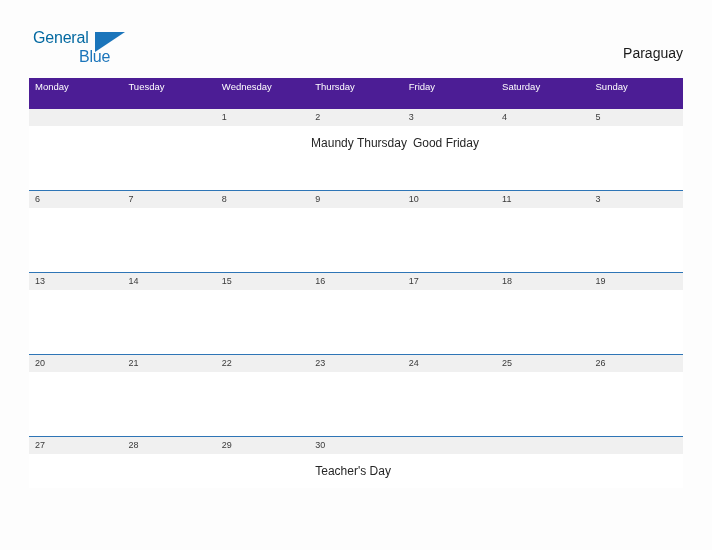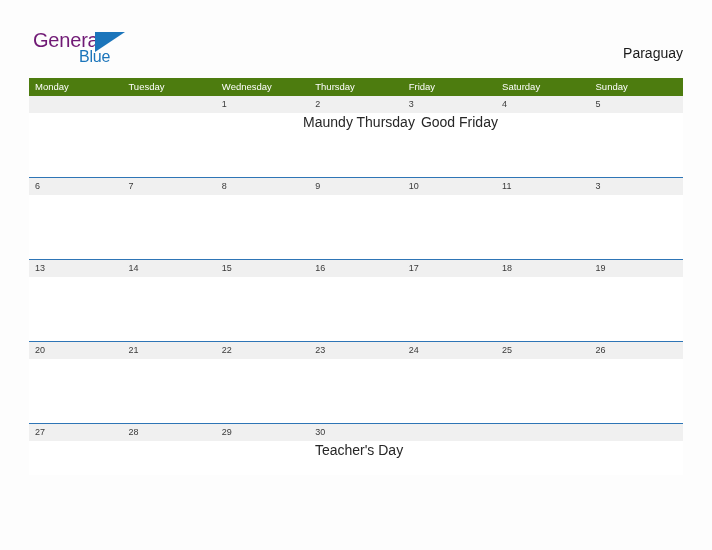--- a/index.html
+++ b/index.html
@@ -35,23 +35,23 @@
     position: absolute;
     left: 33px;
     top: 29px;
     width: 130px;
     height: 42px;
   }
   .logo-general {
     position: absolute;
     left: 0;
     top: 0;
-    font-size: 20px;
+    font-size: 16px;
     letter-spacing: -0.2px;
-    color: #701a75;
+    color: #0369a1;
     font-family: "Liberation Sans", sans-serif;
     text-align: right;
   }
   .logo-blue {
     position: absolute;
     left: 46px;
     top: 19px;
     font-size: 16px;
     letter-spacing: -0.2px;
     color: #1b75bb;
@@ -92,22 +92,22 @@
   .calendar {
     position: absolute;
     left: 29px;
     top: 78px;
     width: 654px;
   }
 
   .dow-row {
     display: flex;
     width: 654px;
-    height: 18px;
-    background: #4d7c0f;
+    height: 31px;
+    background: #4c1d95;
   }
   .dow-cell {
     flex: 1 1 0;
     color: #ffffff;
     font-size: 9.5px;
     line-height: 17px;
     padding-left: 6px;
     box-sizing: border-box;
     font-family: "Liberation Sans", sans-serif;
   }
@@ -139,23 +139,23 @@
 
   .evt-band {
     display: flex;
     width: 654px;
     height: 64px;
     background: #ffffff;
   }
   .evt-cell {
     flex: 1 1 0;
     padding-left: 6px;
-    padding-top: 3px;
+    padding-top: 11px;
     box-sizing: border-box;
-    font-size: 14px;
+    font-size: 12px;
     line-height: 12px;
     color: #262626;
     font-family: "Liberation Sans", sans-serif;
   }
   .evt-cell .evt {
     display: block;
     white-space: nowrap;
   }
 
   

